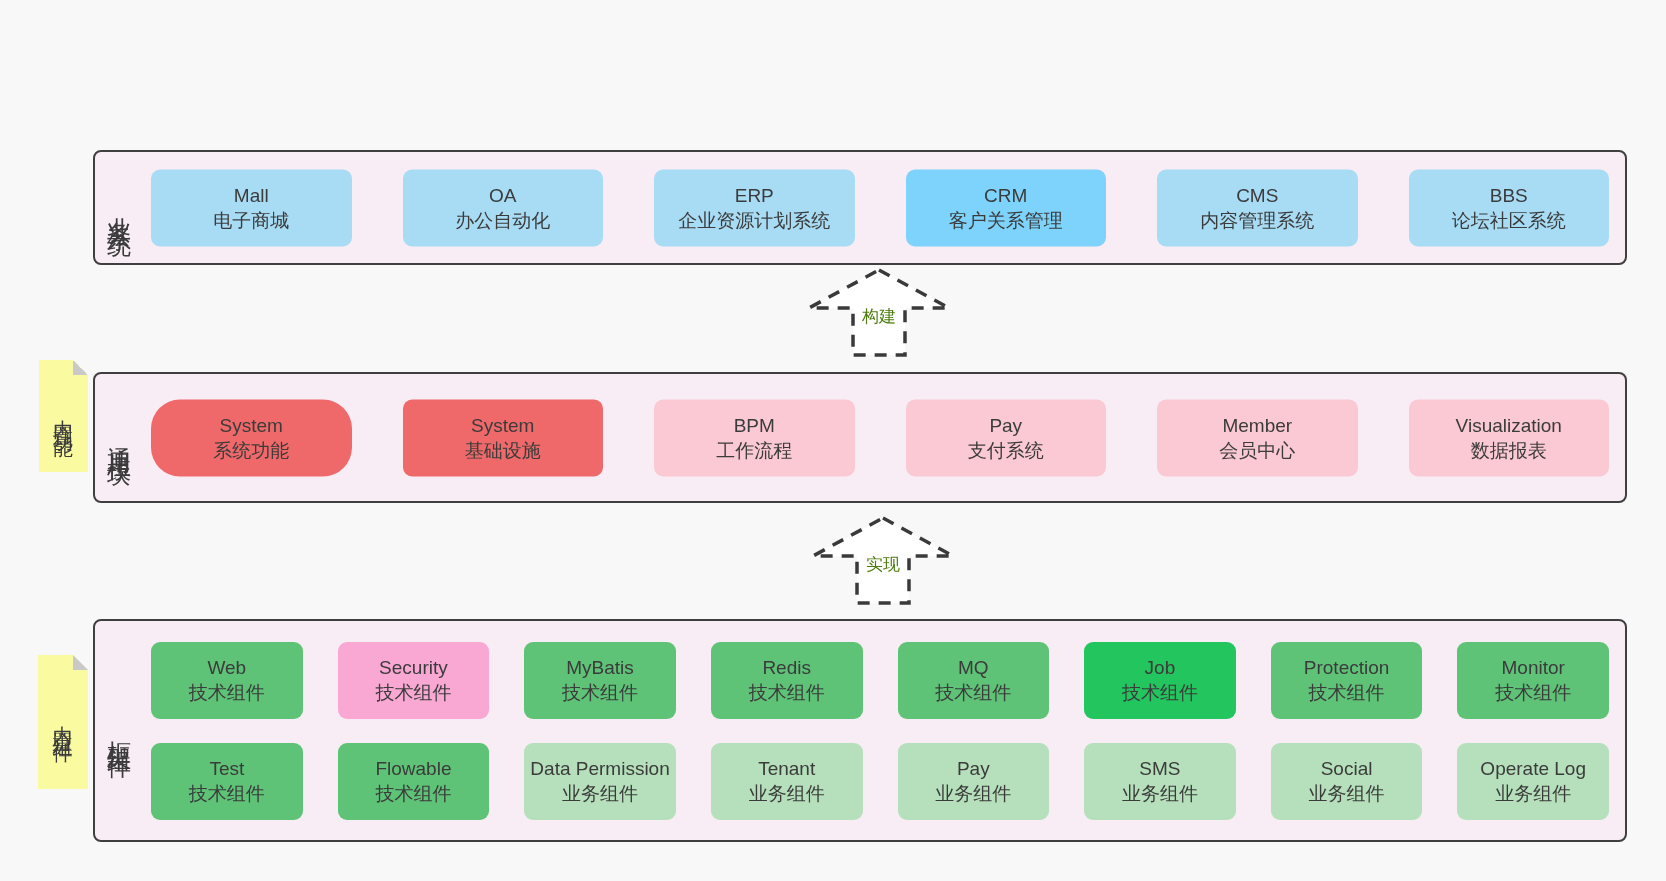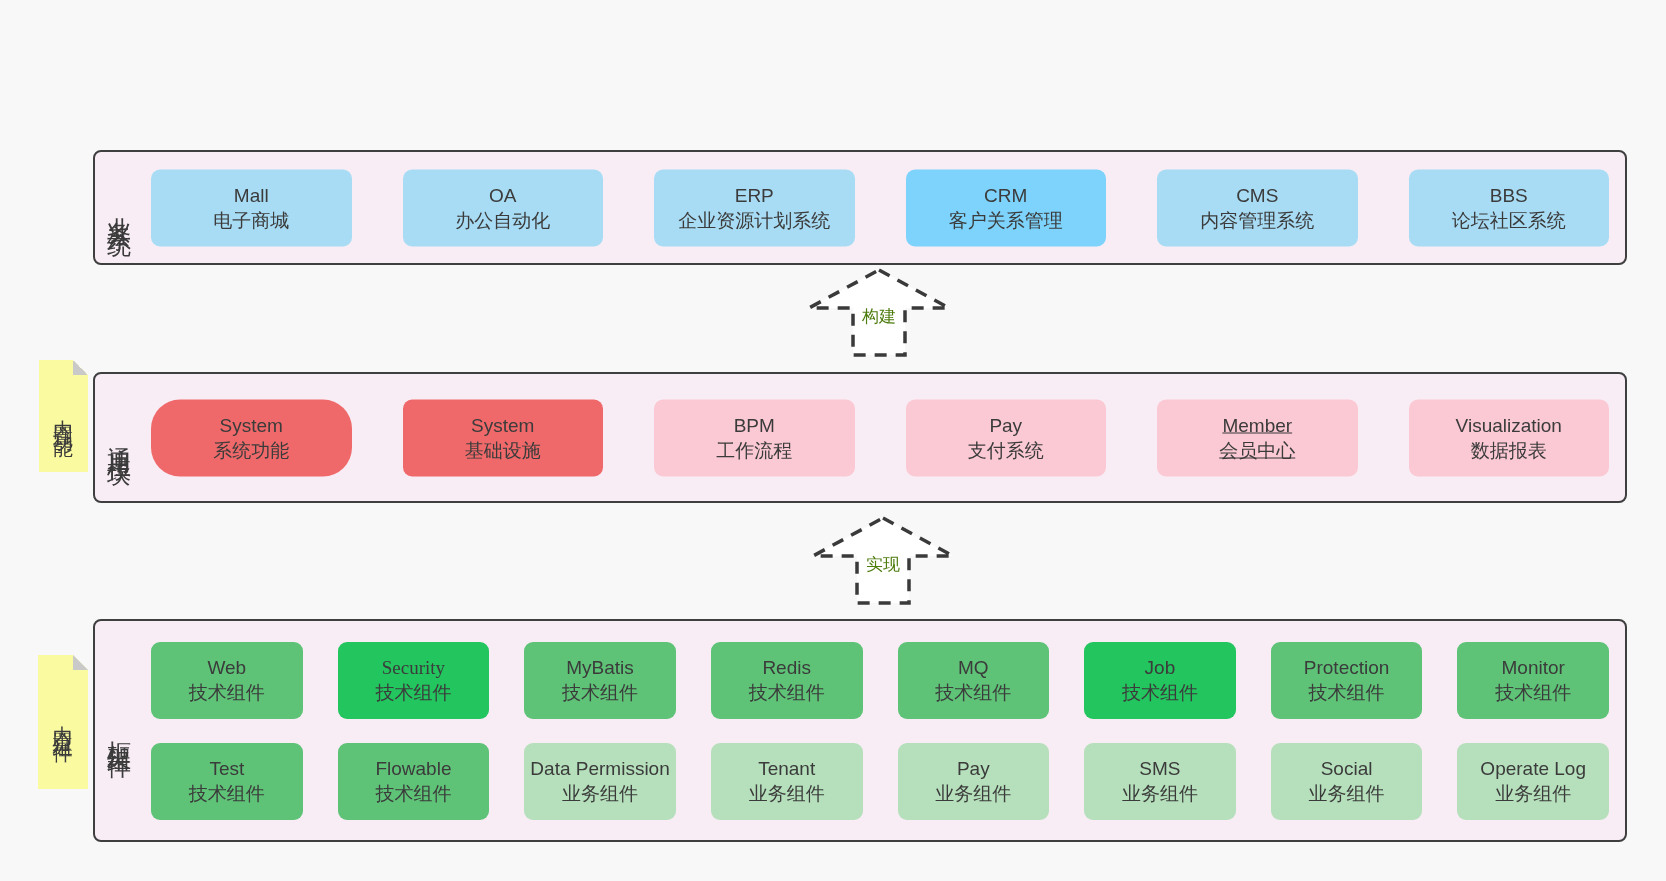--- a/index.html
+++ b/index.html
@@ -177,21 +177,21 @@
             <div class="box-subtitle">基础设施</div>
           </div>
           <div class="box" style="background: rgb(251, 201, 212);">
             <div class="box-title">BPM</div>
             <div class="box-subtitle">工作流程</div>
           </div>
           <div class="box" style="background: rgb(251, 201, 212);">
             <div class="box-title">Pay</div>
             <div class="box-subtitle">支付系统</div>
           </div>
-          <div class="box" style="background: rgb(251, 201, 212); text-decoration: underline;">
+          <div class="box" style="background: rgb(251, 201, 212);">
             <div class="box-title">Member</div>
             <div class="box-subtitle">会员中心</div>
           </div>
           <div class="box" style="background: rgb(251, 201, 212);">
             <div class="box-title">Visualization</div>
             <div class="box-subtitle">数据报表</div>
           </div>
         </div>
     </div>
   </div>
@@ -208,21 +208,21 @@
   </div>
 
   <div class="layer components">
     <div class="vlabel">框架组件</div>
     <div class="rows">
       <div class="row cols8">
           <div class="box" style="background: rgb(94, 195, 119);">
             <div class="box-title">Web</div>
             <div class="box-subtitle">技术组件</div>
           </div>
-          <div class="box" style="background: #22c55e; font-family: Liberation Serif, serif;">
+          <div class="box" style="background: #f9a8d4;">
             <div class="box-title">Security</div>
             <div class="box-subtitle">技术组件</div>
           </div>
           <div class="box" style="background: rgb(94, 195, 119);">
             <div class="box-title">MyBatis</div>
             <div class="box-subtitle">技术组件</div>
           </div>
           <div class="box" style="background: rgb(94, 195, 119);">
             <div class="box-title">Redis</div>
             <div class="box-subtitle">技术组件</div>

